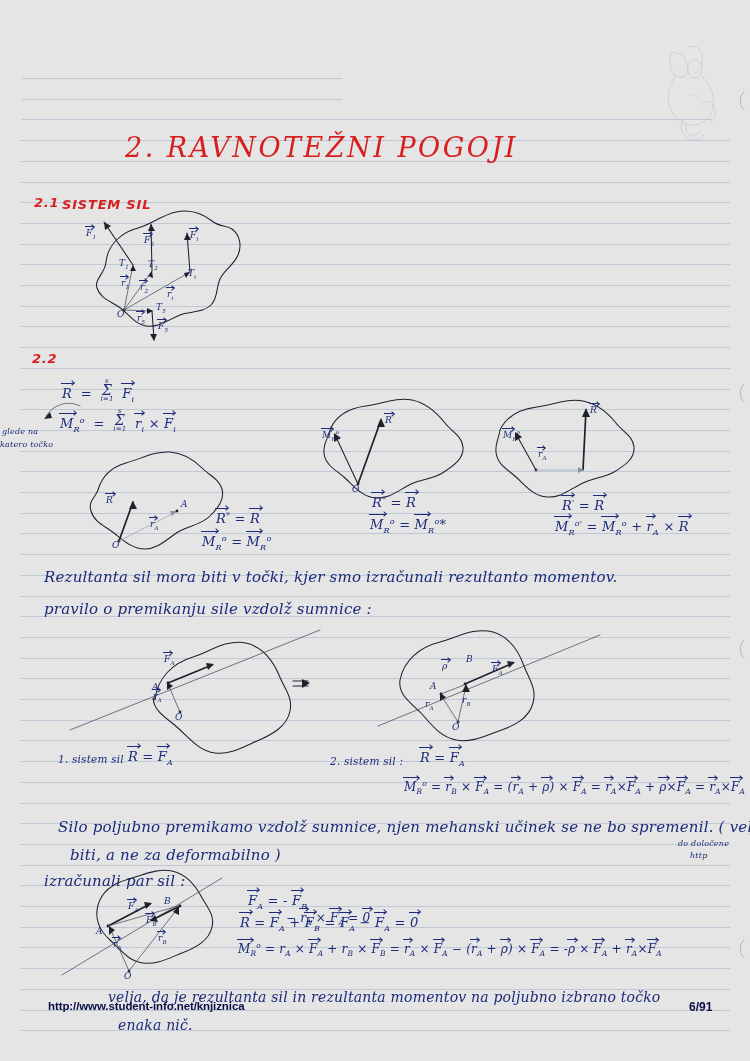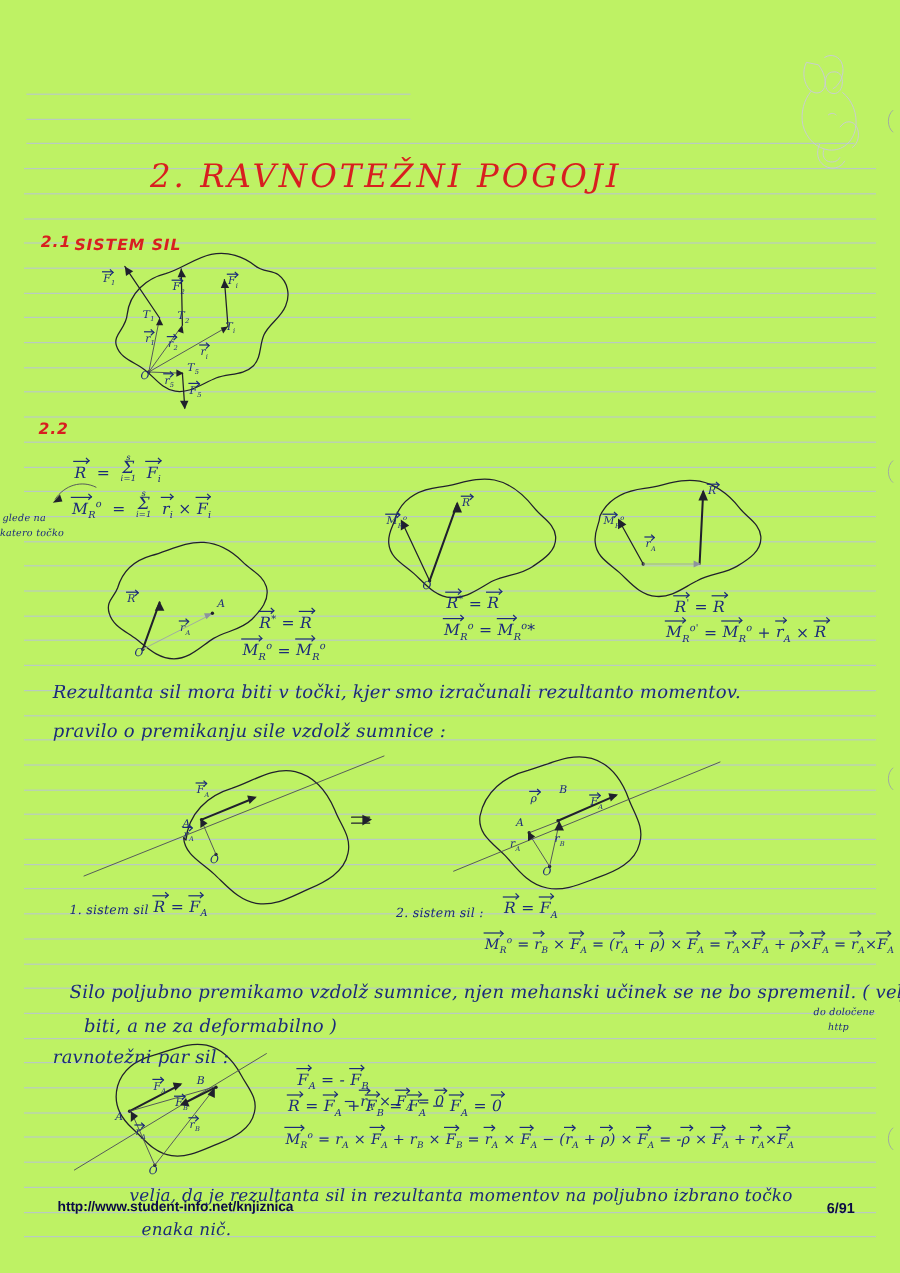--- a/index.html
+++ b/index.html
@@ -7,21 +7,21 @@
     padding: 0;
     background: #ffffff;
   }
   body {
     font-family: "Liberation Sans", sans-serif;
   }
   #page {
     position: relative;
     width: 750px;
     height: 1061px;
-    background: #bef264;
+    background: #e5e5e5;
     overflow: hidden;
   }
 
   
   #rules {
     position: absolute;
     left: 0; top: 0;
     width: 750px; height: 1061px;
     pointer-events: none;
   }
@@ -424,21 +424,21 @@
   <div class="hw small" style="left:330px; top:756px;">2. sistem sil :</div>
   <div class="hw math" style="left:420px; top:751px;"><span class="vec">R</span> = <span class="vec">F</span><sub>A</sub></div>
 
   <div class="hw math" style="left:404px; top:780px; font-size:12px;"><span class="vec">M</span><sub>R</sub><sup>o</sup> = <span class="vec">r</span><sub>B</sub> × <span class="vec">F</span><sub>A</sub> = (<span class="vec">r</span><sub>A</sub> + <span class="vec">ρ</span>) × <span class="vec">F</span><sub>A</sub> = <span class="vec">r</span><sub>A</sub>×<span class="vec">F</span><sub>A</sub> + <span class="vec">ρ</span>×<span class="vec">F</span><sub>A</sub> = <span class="vec">r</span><sub>A</sub>×<span class="vec">F</span><sub>A</sub></div>
 
   <div class="hw body" style="left:58px; top:820px;">Silo poljubno premikamo vzdolž sumnice, njen mehanski učinek se ne bo spremenil. ( velja za togo</div>
   <div class="hw body" style="left:70px; top:848px;">biti, a ne za deformabilno )</div>
   <div class="hw tiny" style="left:678px; top:840px;">do določene</div>
   <div class="hw tiny" style="left:690px; top:852px;">http</div>
 
-  <div class="hw body" style="left:44px; top:874px;">ravnotežni par sil :</div>
+  <div class="hw body" style="left:44px; top:874px;">izračunali par sil :</div>
 
   <div class="hw lbl" style="left:128px; top:902px;"><span class="vec">F</span><sub>A</sub></div>
   <div class="hw lbl" style="left:164px; top:897px;">B</div>
   <div class="hw lbl" style="left:146px; top:916px;"><span class="vec">F</span><sub>B</sub></div>
   <div class="hw lbl" style="left:96px; top:927px;">A</div>
   <div class="hw lbl" style="left:113px; top:940px;"><span class="vec">r</span><sub>A</sub></div>
   <div class="hw lbl" style="left:158px; top:934px;"><span class="vec">r</span><sub>B</sub></div>
   <div class="hw lbl" style="left:124px; top:972px;">O</div>
 
   <div class="hw math" style="left:248px; top:894px;"><span class="vec">F</span><sub>A</sub> = - <span class="vec">F</span><sub>B</sub></div>

